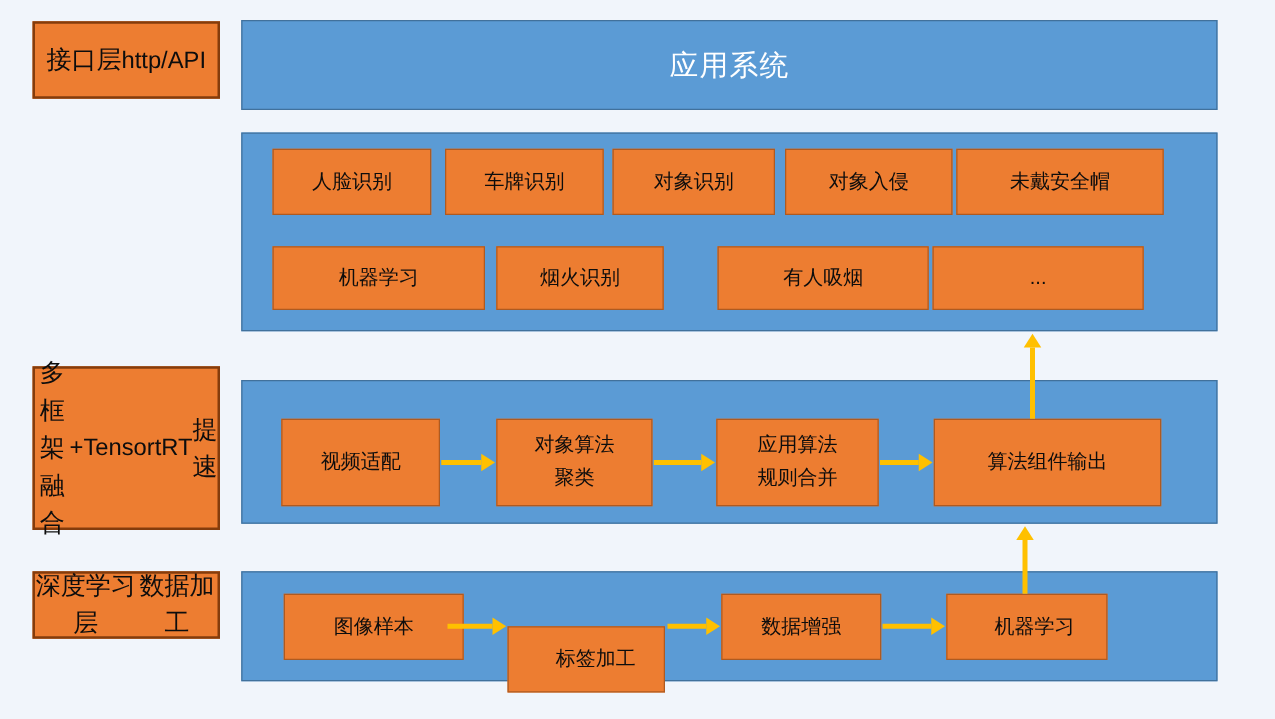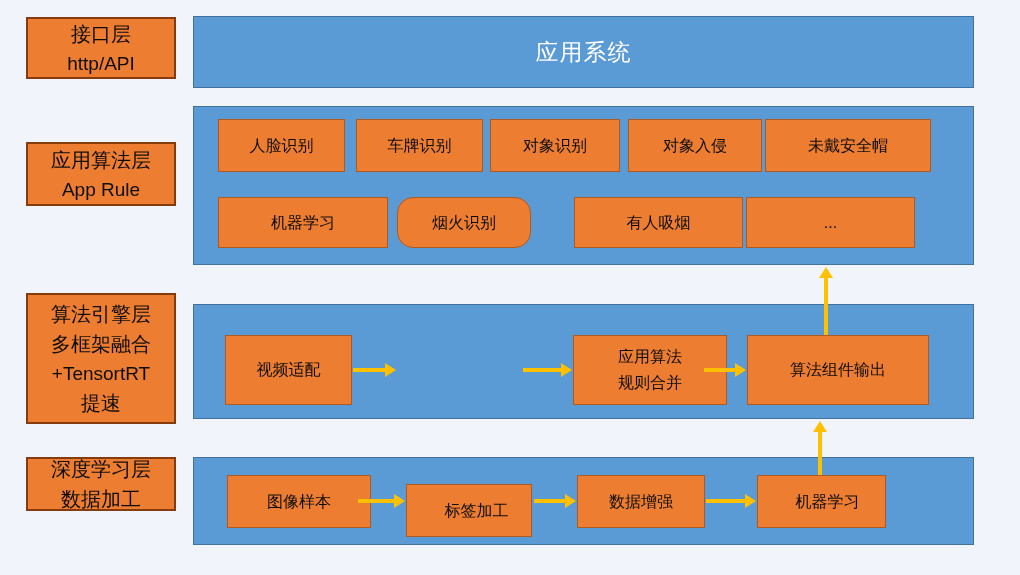--- a/index.html
+++ b/index.html
@@ -25,21 +25,21 @@
   }
   .panel-title{
     position:absolute;left:0;right:0;top:0;bottom:0;
     display:flex;align-items:center;justify-content:center;
     color:var(--panel-text);font-size:23px;letter-spacing:1px;font-weight:500;border-radius:28px;
   }
   .layer-label{
     position:absolute;
     background:var(--box-orange);
     border:2px solid var(--label-border);
-    display:flex;flex-direction:column;align-items:center;justify-content:center;
+    display:flex;align-items:center;justify-content:center;
     color:var(--box-text);text-align:center;
   }
   .layer-label .zh{font-size:20px;line-height:30px;font-weight:500;}
   .layer-label .lat{font-size:19px;line-height:29px;font-weight:500;}
 
   .obox{
     position:absolute;
     background:var(--box-orange);
     border:1.5px solid var(--box-border);
     display:flex;align-items:center;justify-content:center;
@@ -63,27 +63,22 @@
 </head>
 <body>
 
 <div class="canvas">
 
   <div class="layer-label" style="left:26px;top:17px;width:150px;height:62px;">
     <span class="zh">接口层</span>
     <span class="lat">http/API</span>
   </div>
 
-  <div class="layer-label" style="left:26px;top:142px;width:150px;height:64px;">
-    <span class="zh">应用算法层</span>
-    <span class="lat">App Rule</span>
-  </div>
 
   <div class="layer-label" style="left:26px;top:293px;width:150px;height:131px;">
-    <span class="zh">算法引擎层</span>
     <span class="zh">多框架融合</span>
     <span class="lat">+TensortRT</span>
     <span class="zh">提速</span>
   </div>
 
   <div class="layer-label" style="left:26px;top:457px;width:150px;height:54px;">
     <span class="zh">深度学习层</span>
     <span class="zh">数据加工</span>
   </div>
 
@@ -93,35 +88,37 @@
 
   <div class="blue-panel" style="left:193px;top:106px;width:781px;height:159px;"></div>
 
   <div class="obox" style="left:218px;top:119px;width:127px;height:53px;">人脸识别</div>
   <div class="obox" style="left:356px;top:119px;width:127px;height:53px;">车牌识别</div>
   <div class="obox" style="left:490px;top:119px;width:130px;height:53px;">对象识别</div>
   <div class="obox" style="left:628px;top:119px;width:134px;height:53px;">对象入侵</div>
   <div class="obox" style="left:765px;top:119px;width:166px;height:53px;">未戴安全帽</div>
 
   <div class="obox" style="left:218px;top:197px;width:170px;height:51px;">机器学习</div>
-  <div class="obox" style="left:397px;top:197px;width:134px;height:51px;border-radius:16px;">烟火识别</div>
+  <div class="obox" style="left:397px;top:197px;width:134px;height:51px;">烟火识别</div>
   <div class="obox" style="left:574px;top:197px;width:169px;height:51px;">有人吸烟</div>
   <div class="obox" style="left:746px;top:197px;width:169px;height:51px;">...</div>
 
   <div class="blue-panel" style="left:193px;top:304px;width:781px;height:115px;"></div>
 
   <div class="obox" style="left:225px;top:335px;width:127px;height:70px;">视频适配</div>
-  <div class="obox" style="left:573px;top:335px;width:154px;height:70px;">应用算法
+  <div class="obox" style="left:397px;top:335px;width:125px;height:70px;">对象算法
+聚类</div>
+  <div class="obox" style="left:573px;top:335px;width:130px;height:70px;">应用算法
 规则合并</div>
   <div class="obox" style="left:747px;top:335px;width:182px;height:70px;">算法组件输出</div>
 
   <div class="blue-panel" style="left:193px;top:457px;width:781px;height:88px;"></div>
 
   <div class="obox" style="left:227px;top:475px;width:144px;height:53px;">图像样本</div>
-  <div class="obox" style="left:406px;top:484px;width:126px;height:53px;padding-left:15px;">标签加工</div>
+  <div class="obox" style="left:406px;top:501px;width:126px;height:53px;padding-left:15px;">标签加工</div>
   <div class="obox" style="left:577px;top:475px;width:128px;height:53px;">数据增强</div>
   <div class="obox" style="left:757px;top:475px;width:129px;height:53px;padding-left:12px;">机器学习</div>
 
   <div class="h-arrow" style="left:353px;top:368px;width:32px;"></div>
   <div class="h-arrow" style="left:523px;top:368px;width:38px;"></div>
   <div class="h-arrow" style="left:704px;top:368px;width:31px;"></div>
   <div class="h-arrow" style="left:358px;top:499px;width:36px;"></div>
   <div class="h-arrow" style="left:534px;top:499px;width:31px;"></div>
   <div class="h-arrow" style="left:706px;top:499px;width:39px;"></div>
 

